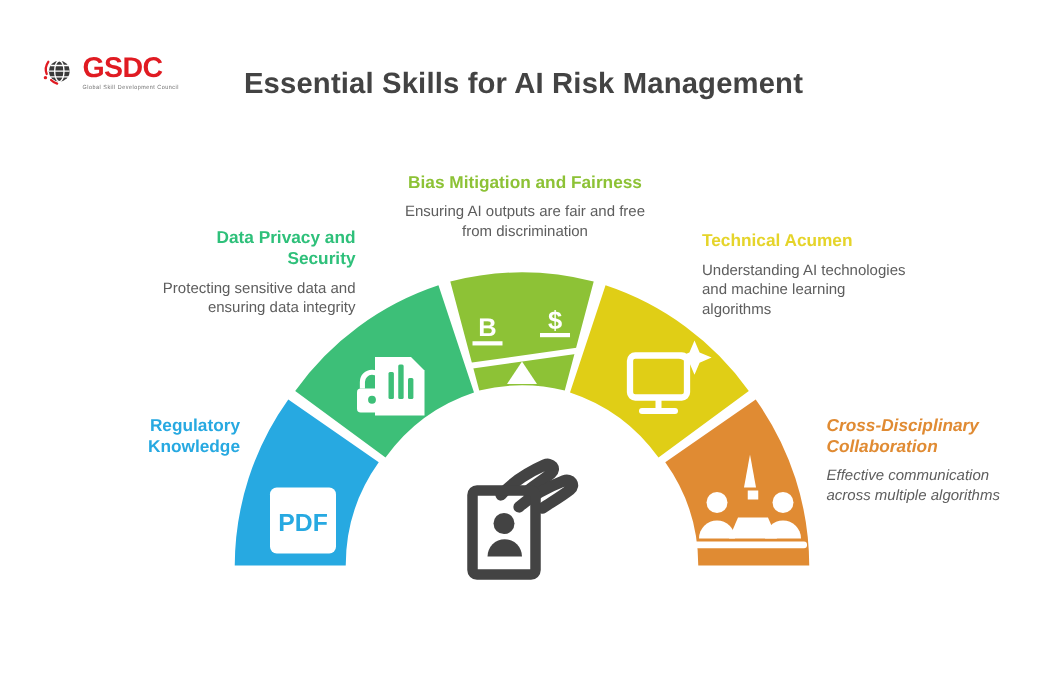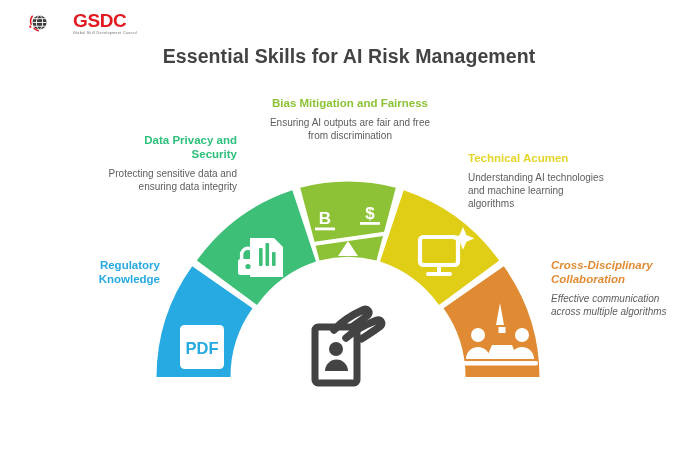--- a/index.html
+++ b/index.html
@@ -5,21 +5,21 @@
   * { margin:0; padding:0; box-sizing:border-box; }
   html,body {
     width:698px; height:458px;
     background:#ffffff;
     font-family:"Liberation Sans", sans-serif;
     overflow:hidden;
   }
   #page { position:relative; width:698px; height:458px; background:#fff; }
 
   
-  #logo { position:absolute; left:28px; top:11px; display:flex; align-items:center; gap:23px; }
+  #logo { position:absolute; left:28px; top:36px; display:flex; align-items:center; gap:5px; }
   #logo .globe { width:22px; height:22px; display:block; }
   #logo .wordmark { display:flex; flex-direction:column; line-height:1; }
   #logo .gsdc {
     font-size:19px; font-weight:bold; color:#E01B22;
     letter-spacing:-0.4px; font-family:"Liberation Sans", sans-serif;
   }
   #logo .tag {
     font-size:3.6px; color:#6d6d6d; letter-spacing:0.35px;
     margin-top:2px; white-space:nowrap; transform:scaleY(1.1);
   }
@@ -28,30 +28,30 @@
   #title {
     position:absolute; top:45px; left:0; width:698px; text-align:center;
     font-size:19.5px; font-weight:bold; color:#434343; letter-spacing:0.1px;
   }
 
   
   #wheel { position:absolute; left:148px; top:175px; width:400px; height:205px; }
   #wheel svg { display:block; overflow:visible; }
 
   
-  .lbl { position:absolute; }
+  .lbl { position:absolute;margin-top:19px; }
   .lbl .hd { font-size:11.5px; font-weight:bold; line-height:14px; }
   .lbl .bd { font-size:10px; color:#5d5d5d; line-height:13.2px; margin-top:6px; }
   .ralign { text-align:right; }
   .lalign { text-align:left; }
   .calign { text-align:center; }
 
   #lbl-bias    { left:268px; top:96px;  width:164px; }
   #lbl-privacy { left:104px; top:133px; width:133px; }
-  #lbl-tech    { left:468px; top:151px; width:140px; }
+  #lbl-tech    { left:468px; top:135px; width:140px; }
   #lbl-reg     { left:38px;  top:258px; width:122px;text-align:right; }
   #lbl-cross   { left:551px; top:258px; width:140px;font-style:italic; }
 
   
   #footer { position:absolute; right:26px; bottom:22px; display:flex; align-items:center; gap:7px; }
   #footer .fglobe { width:17px; height:17px; display:block; }
   #footer .url { font-size:10px; color:#3d3d3d; }
 </style>
 </head>
 <body>

